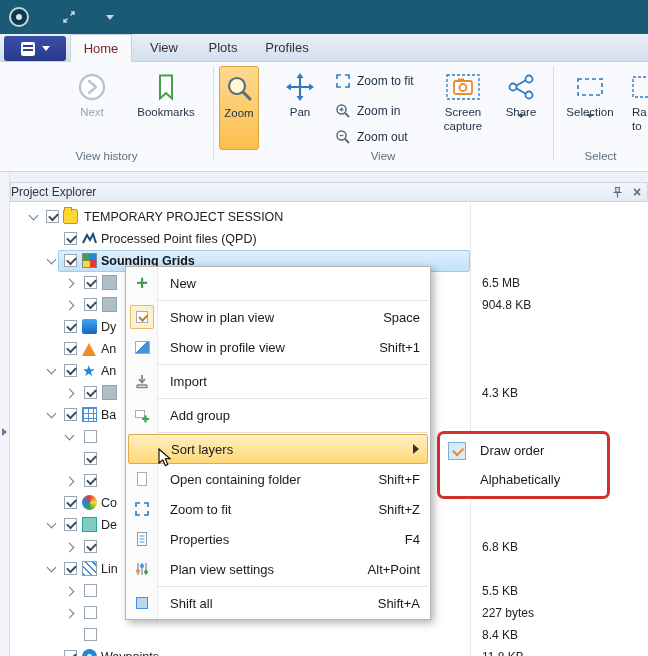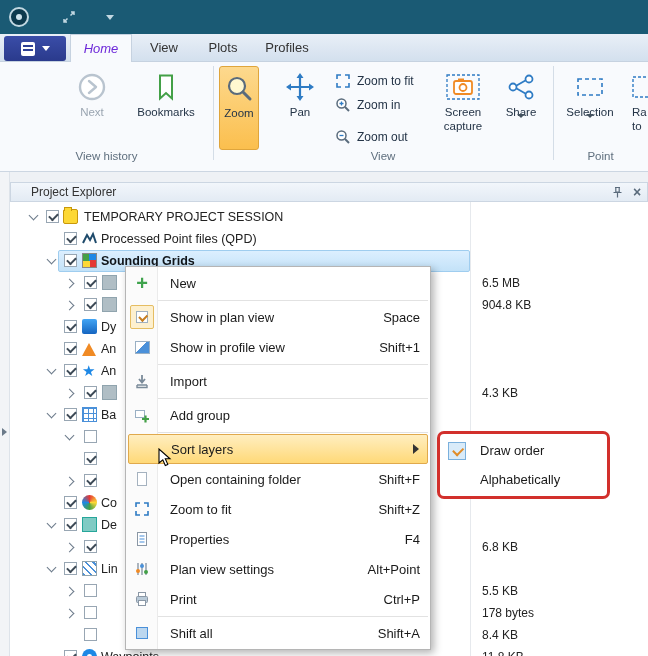--- a/index.html
+++ b/index.html
@@ -13,38 +13,38 @@
   .tb-ic { position:absolute; top:10px; }
   .caret-down { width:0; height:0; border-left:4px solid transparent; border-right:4px solid transparent; border-top:5px solid #c2d8e2; }
 
   
   #tabrow { position:absolute; left:0; top:34px; width:648px; height:28px; background:linear-gradient(#e9eff7,#d3e0ee); border-bottom:1px solid #c6d2e0; }
   #appbtn { position:absolute; left:4px; top:2px; width:62px; height:25px; background:linear-gradient(#3a4da8,#2a3a8c); border-radius:3px; display:flex; align-items:center; justify-content:center; gap:7px; }
   .appicon { width:14px; height:14px; background:#fff; border-radius:2px; position:relative; }
   .appicon::before { content:""; position:absolute; left:2px; top:3px; width:10px; height:2px; background:#2e4095; box-shadow:0 4px 0 #2e4095; }
   .appcaret { width:0; height:0; border-left:4px solid transparent; border-right:4px solid transparent; border-top:5px solid #fff; }
   .tab { position:absolute; top:0; height:28px; line-height:28px; text-align:center; font-size:13px; color:#333; }
-  .tab.active { background:#f8fafd; border:1px solid #c6d2e0; border-bottom:none; height:29px; color:#6d28d9;font-style:italic; }
+  .tab.active { background:#f8fafd; border:1px solid #c6d2e0; border-bottom:none; height:29px; color:#7f1d1d; }
 
   
   #ribbon { position:absolute; left:0; top:62px; width:648px; height:110px; background:#f8fafd; border-bottom:1px solid #ccd6e2; }
   .rbtn { position:absolute; top:4px; height:84px; text-align:center; font-size:11.5px; color:#243447; }
   .rbtn .ric { display:block; margin:6px auto 4px auto; }
   .rbtn .rlabel { display:block; margin-top:2px; }
   .rbtn.dim { color:#9aa5b1; }
   .rbtn.zoomhl { background:linear-gradient(#fdd98e,#fbbf4e); border:1px solid #dfa53c; border-radius:3px; }
   .smallbtn { position:absolute; left:331px; width:100px; height:26px; font-size:12px; color:#243447; display:flex; align-items:center; gap:6px; padding-left:4px; }
   .gsep { position:absolute; top:4px; width:1px; height:94px; background:#d4dde7; }
   .glabel { position:absolute; top:88px; height:16px; font-size:11.5px; color:#5f6f7e; text-align:center; }
   .ddcaret { width:0; height:0; border-left:4px solid transparent; border-right:4px solid transparent; border-top:4px solid #44525f; margin:3px auto 0 auto; }
 
   
   #leftstrip { position:absolute; left:0; top:172px; width:10px; height:484px; background:#f2f4f7; border-right:1px solid #dde3ea; }
   .strip-arrow { position:absolute; left:2px; top:256px; width:0; height:0; border-top:4px solid transparent; border-bottom:4px solid transparent; border-left:5px solid #6b7a8a; }
-  #panelhdr { position:absolute; left:10px; top:182px; width:638px; height:20px; background:linear-gradient(#f2f6fb,#e3ebf4); border:1px solid #ccd6e2; font-size:12px; color:#333; line-height:18px; padding-left:20px; }
+  #panelhdr { position:absolute; left:10px; top:182px; width:638px; height:20px; background:linear-gradient(#f2f6fb,#e3ebf4); border:1px solid #ccd6e2; font-size:12px; color:#333; line-height:18px; padding-left:0; }
   .hdr-ic { position:absolute; top:3px; cursor:default; }
   #treearea { position:absolute; left:10px; top:202px; width:638px; height:454px; background:#fff; }
   #coldiv { position:absolute; left:470px; top:202px; width:1px; height:454px; background:#e6e9ed; }
 
   
   .trow { position:absolute; left:0; width:648px; height:22px; font-size:12.5px; color:#222; }
   .trow > span { position:absolute; }
   .chev { width:7px; height:7px; border-right:1.5px solid #6b7a8a; border-bottom:1.5px solid #6b7a8a; top:8px; }
   .chev.d { transform:rotate(45deg); top:6px; }
   .chev.r { transform:rotate(-45deg); }
@@ -148,21 +148,21 @@
     </div>
 
     <div class="smallbtn" style="top:6px">
       <svg width="16" height="16">
           <g stroke="#2e7bc4" stroke-width="1.6" fill="none">
             <path d="M2 6 V2 h4 M10 2 h4 v4 M14 10 v4 h-4 M6 14 H2 v-4"></path>
           </g>
         </svg>
       <span>Zoom to fit</span>
     </div>
-    <div class="smallbtn" style="top:30px">
+    <div class="smallbtn" style="top:36px">
       <svg width="16" height="16">
           <circle cx="6.5" cy="6.5" r="4.5" fill="#fff" stroke="#5a6b7c" stroke-width="1.5"></circle>
           <path d="M4.5 6.5 h4 M6.5 4.5 v4" stroke="#2e7bc4" stroke-width="1.3"></path>
           <path d="M10 10 L14 14" stroke="#5a6b7c" stroke-width="2"></path>
         </svg>
       <span>Zoom in</span>
     </div>
     <div class="smallbtn" style="top:62px">
       <svg width="16" height="16">
           <circle cx="6.5" cy="6.5" r="4.5" fill="#fff" stroke="#5a6b7c" stroke-width="1.5"></circle>
@@ -207,21 +207,21 @@
           <rect x="3" y="5" width="30" height="20" fill="none" stroke="#2e7bc4" stroke-width="1.4" stroke-dasharray="3 2"></rect>
         </svg>
       <span class="rlabel" style="padding-left:6px">Ra</span>
       <span class="rlabel" style="padding-left:6px">to</span>
     </div>
 
     <div class="gsep" style="left:213px"></div>
     <div class="gsep" style="left:553px"></div>
     <div class="glabel" style="left:0; width:213px">View history</div>
     <div class="glabel" style="left:213px; width:340px">View</div>
-    <div class="glabel" style="left:553px; width:95px">Point</div>
+    <div class="glabel" style="left:553px; width:95px">Select</div>
   </div>
 
   <div id="leftstrip">
     <span class="strip-arrow"></span>
   </div>
 
   <div id="panelhdr">
     <span>Project Explorer</span>
     <svg class="hdr-ic" style="left:600px" width="13" height="13">
         <path d="M4 1.5 h5 M4.8 1.5 v4.5 h3.4 v-4.5 M2.5 6.5 h8 M6.5 6.5 v5" stroke="#5a6b7c" stroke-width="1.2" fill="none"></path>
@@ -326,21 +326,21 @@
     <span class="tlabel" style="left:101px">Lin</span>
   </div>
   <div class="trow" style="top:580px">
     <span class="chev r" style="left:66px"></span>
     <span class="cb" style="left:84px"></span>
     <span class="tsize">5.5 KB</span>
   </div>
   <div class="trow" style="top:602px">
     <span class="chev r" style="left:66px"></span>
     <span class="cb" style="left:84px"></span>
-    <span class="tsize">178 bytes</span>
+    <span class="tsize">227 bytes</span>
   </div>
   <div class="trow" style="top:624px">
     <span class="cb" style="left:84px"></span>
     <span class="tsize">8.4 KB</span>
   </div>
   <div class="trow" style="top:646px">
     <span class="cb on" style="left:64px"></span>
     <span class="ti wp" style="left:82px"></span>
     <span class="tlabel" style="left:101px">Waypoints</span>
     <span class="tsize">11.8 KB</span>
@@ -433,31 +433,20 @@
           <svg width="16" height="16">
             <path d="M4 2 v12 M8 2 v12 M12 2 v12" stroke="#8a97a5" stroke-width="1.4"></path>
             <circle cx="4" cy="10" r="2" fill="#f08a24"></circle>
             <circle cx="8" cy="5" r="2" fill="#4a90d9"></circle>
             <circle cx="12" cy="11" r="2" fill="#43a047"></circle>
           </svg>
         </span>
       <span>Plan view settings</span>
       <span class="mshortcut">Alt+Point</span>
     </div>
-    <div class="mitem">
-      <span class="micon">
-          <svg width="16" height="16">
-            <rect x="4.5" y="1.5" width="7" height="4" fill="#fff" stroke="#8a97a5"></rect>
-            <rect x="2.5" y="5.5" width="11" height="6" rx="1" fill="#b9cad8" stroke="#8a97a5"></rect>
-            <rect x="4.5" y="9.5" width="7" height="5" fill="#fff" stroke="#8a97a5"></rect>
-          </svg>
-        </span>
-      <span>Print</span>
-      <span class="mshortcut">Ctrl+P</span>
-    </div>
     <div class="msep"></div>
 
     <div class="mitem">
       <span class="micon">
           <svg width="16" height="16">
             <rect x="2.5" y="2.5" width="11" height="11" fill="#bcd7ef" stroke="#4a90d9"></rect>
           </svg>
         </span>
       <span>Shift all</span>
       <span class="mshortcut">Shift+A</span>

